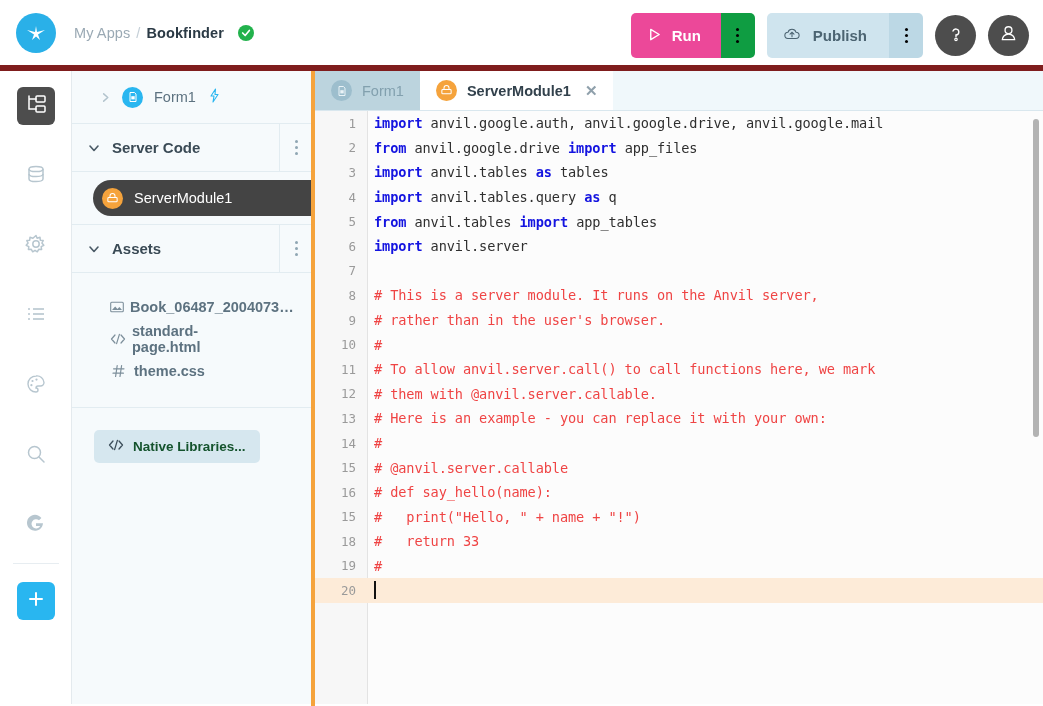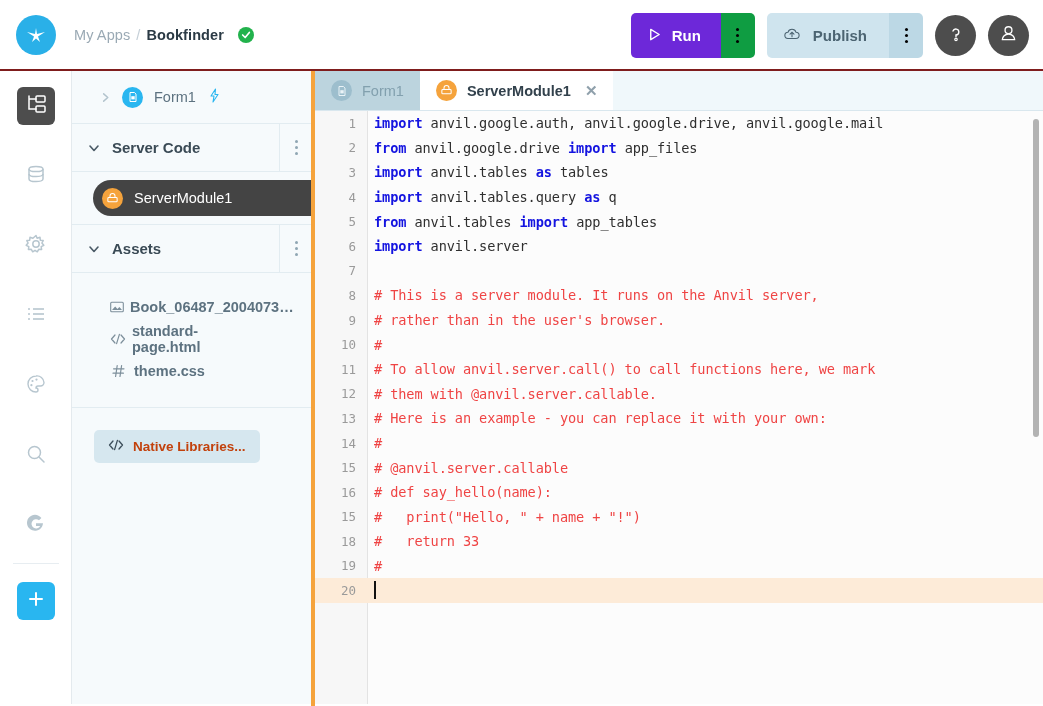--- a/index.html
+++ b/index.html
@@ -8,21 +8,21 @@
     font-family: "Liberation Sans", sans-serif;
     background: #ffffff;
     overflow: hidden;
   }
   #app { position: relative; width: 1043px; height: 706px; }
 
   
   .topbar {
     position: absolute; left: 0; top: 0; width: 1043px; height: 71px;
     background: #ffffff;
-    border-bottom: 2px solid #7f1d1d;
+    border-bottom: 6px solid #7f1d1d;
     display: flex; align-items: center;
   }
   .app-logo {
     width: 40px; height: 40px; border-radius: 50%;
     background: #2ab0e8; margin-left: 16px;
     display: flex; align-items: center; justify-content: center; flex: none;
   }
   .breadcrumb {
     margin-left: 18px; font-size: 14.5px; letter-spacing: .1px;
     display: flex; align-items: center; gap: 6px;
@@ -35,21 +35,21 @@
     background: #22b24c; margin-left: 8px; flex: none;
     display: flex; align-items: center; justify-content: center;
   }
 
   .topbar-right {
     position: absolute; right: 14px; top: 13px;
     display: flex; align-items: center; gap: 12px;
   }
   .btn-group { display: flex; height: 45px; border-radius: 5px; overflow: hidden; }
   .btn-run {
-    background: #6d28d9; color: #fff; display: flex; align-items: center;
+    background: #ec4899; color: #fff; display: flex; align-items: center;
     gap: 10px; padding: 0 20px 0 16px; font-size: 15px; font-weight: bold;
     cursor: pointer;
   }
   .btn-run-kebab {
     background: #0f9d42; width: 34px; display: flex; align-items: center;
     justify-content: center; cursor: pointer;
   }
   .btn-publish {
     background: #cfe4ee; color: #4c6472; display: flex; align-items: center;
     gap: 12px; padding: 0 22px 0 16px; font-size: 15px; font-weight: bold;
@@ -128,21 +128,21 @@
   .asset-icon {
     width: 18px; margin-left: 136px; color: #7d8f9b; font-size: 13px;
     display: flex; align-items: center; justify-content: center;
     transform: translateX(-98px);
   }
   .asset-label { font-size: 14.5px; color: #5d7280; transform: translateX(-92px); }
 
   .native-wrap { padding: 22px 0 0 22px; }
   .native-btn {
     display: inline-flex; align-items: center; gap: 9px;
-    background: #d6e7ef; color: #c2410c; font-size: 13.5px; font-weight: bold;
+    background: #d6e7ef; color: #14532d; font-size: 13.5px; font-weight: bold;
     padding: 9px 14px; border-radius: 5px; cursor: pointer;
   }
 
   .orange-bar {
     position: absolute; left: 311px; top: 71px; width: 4px; height: 635px;
     background: #f5a33c; z-index: 4;
   }
 
   
   .editor {

